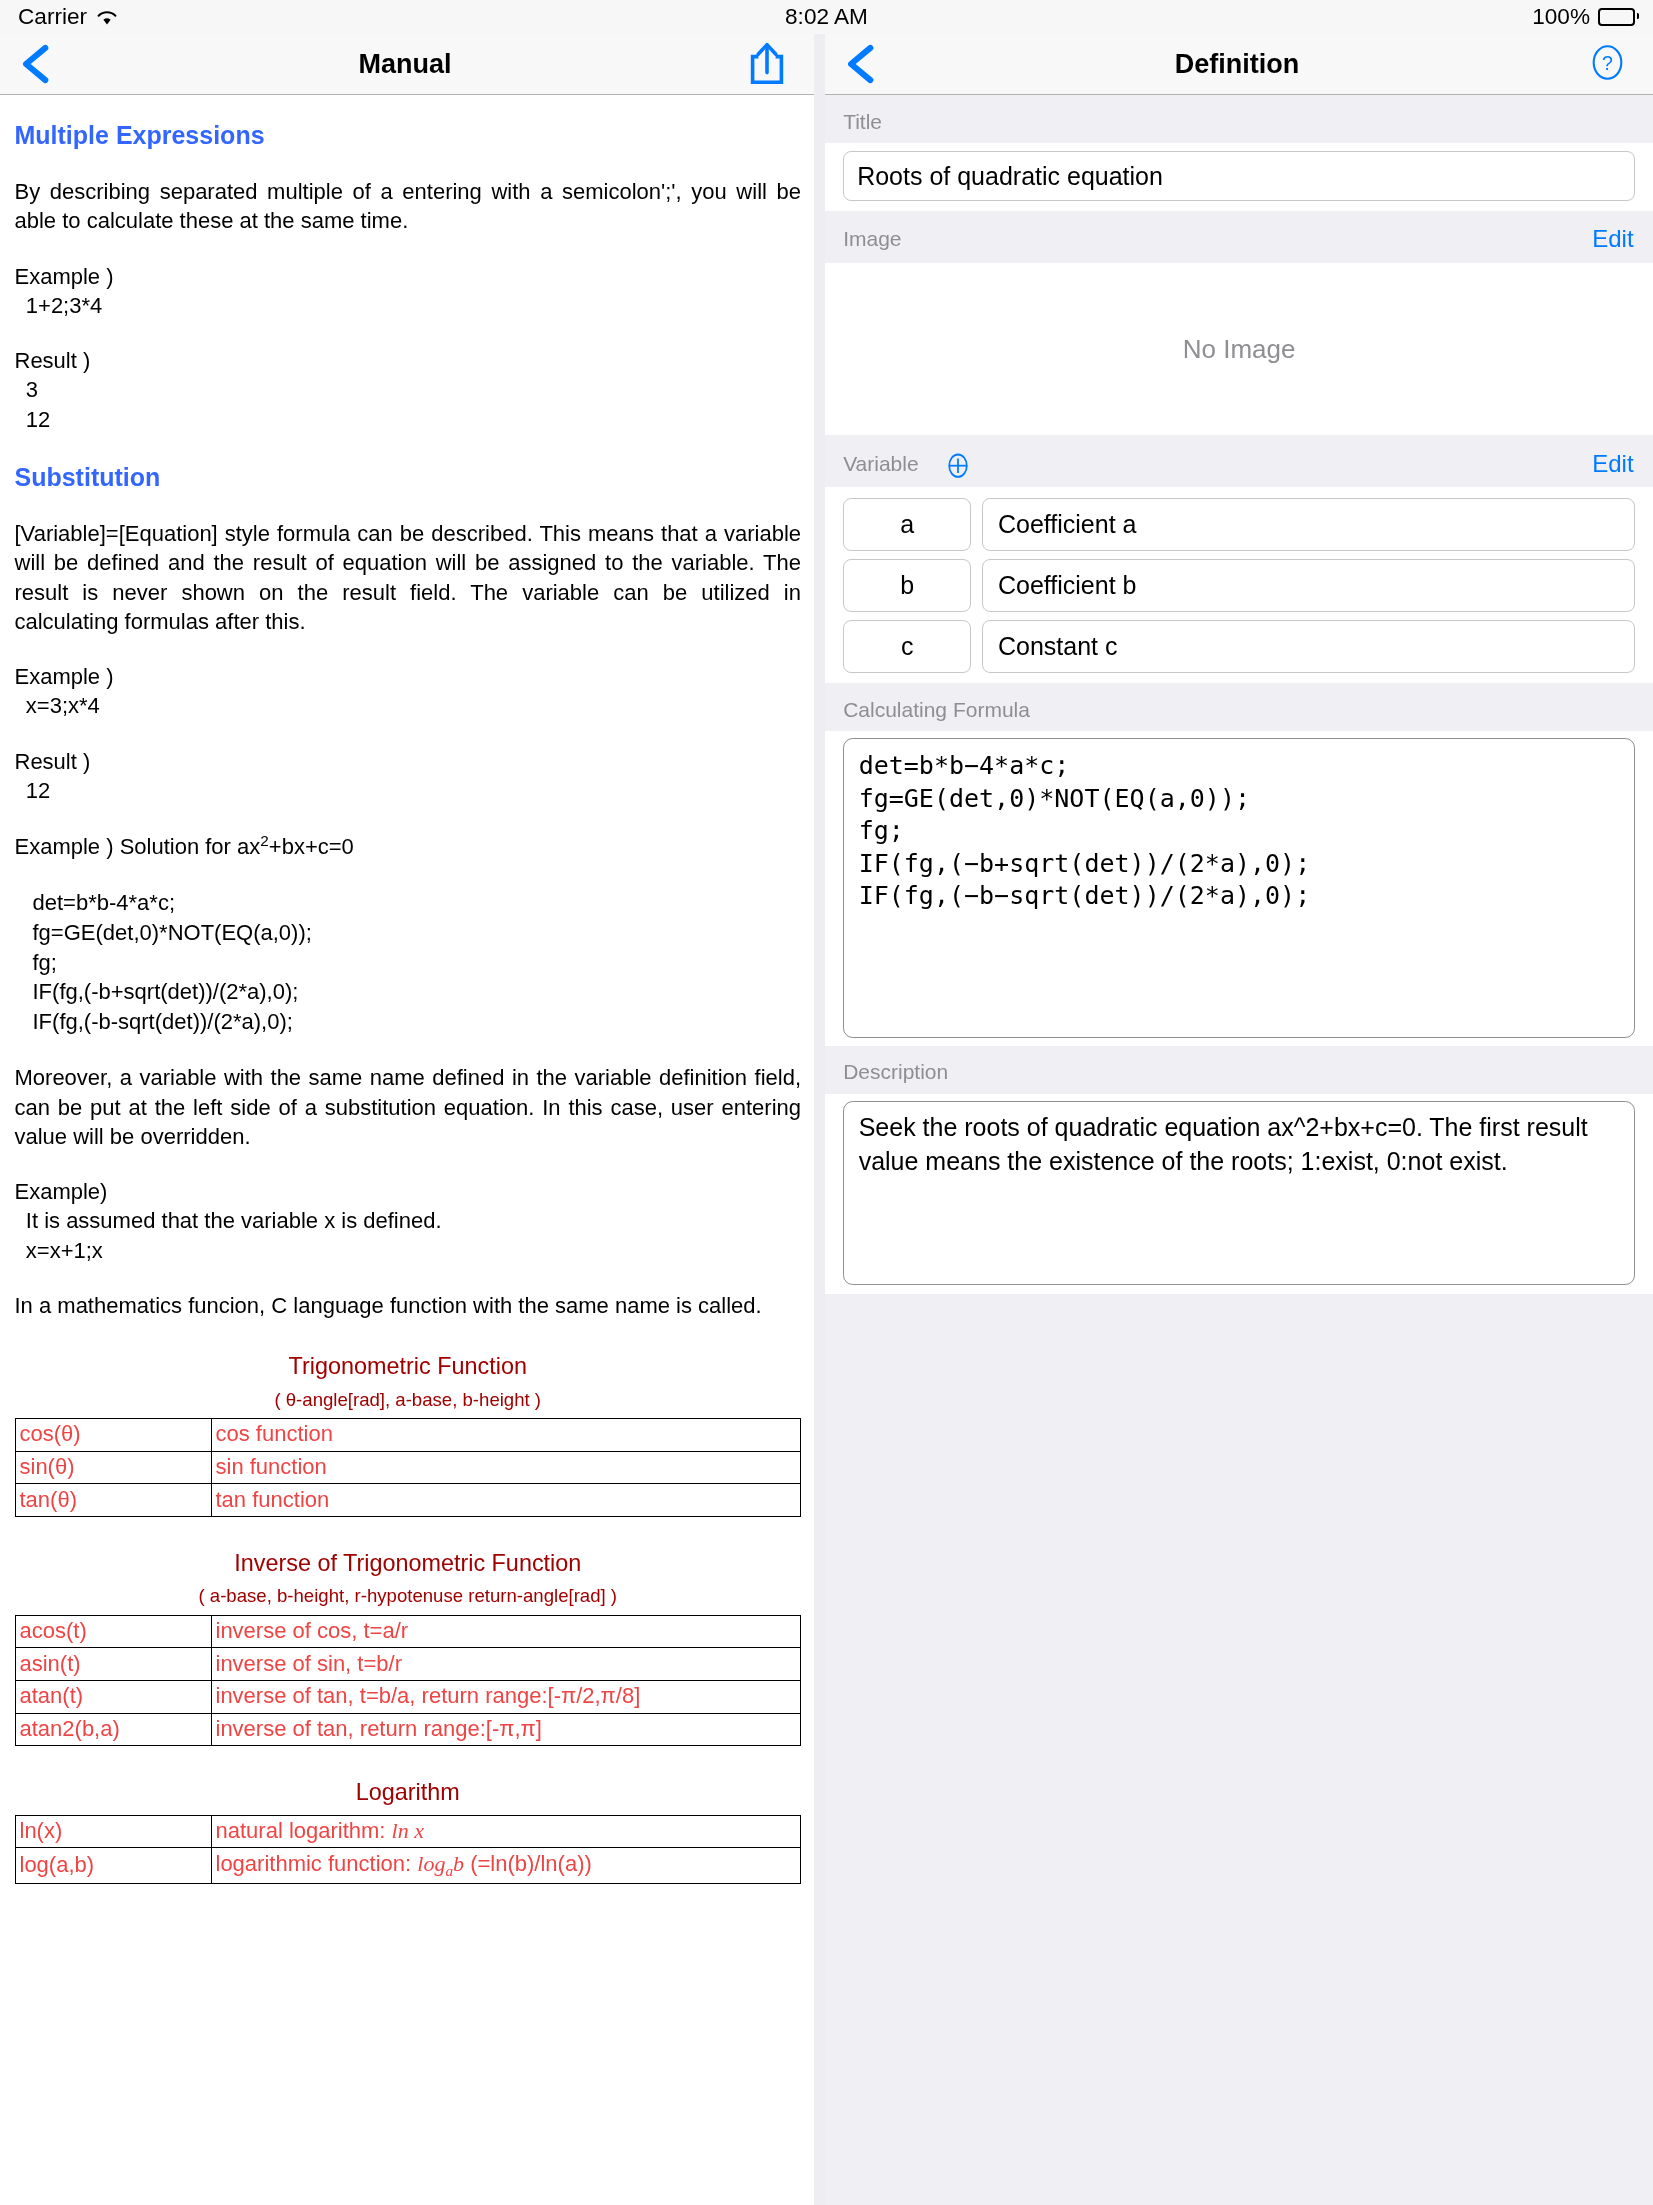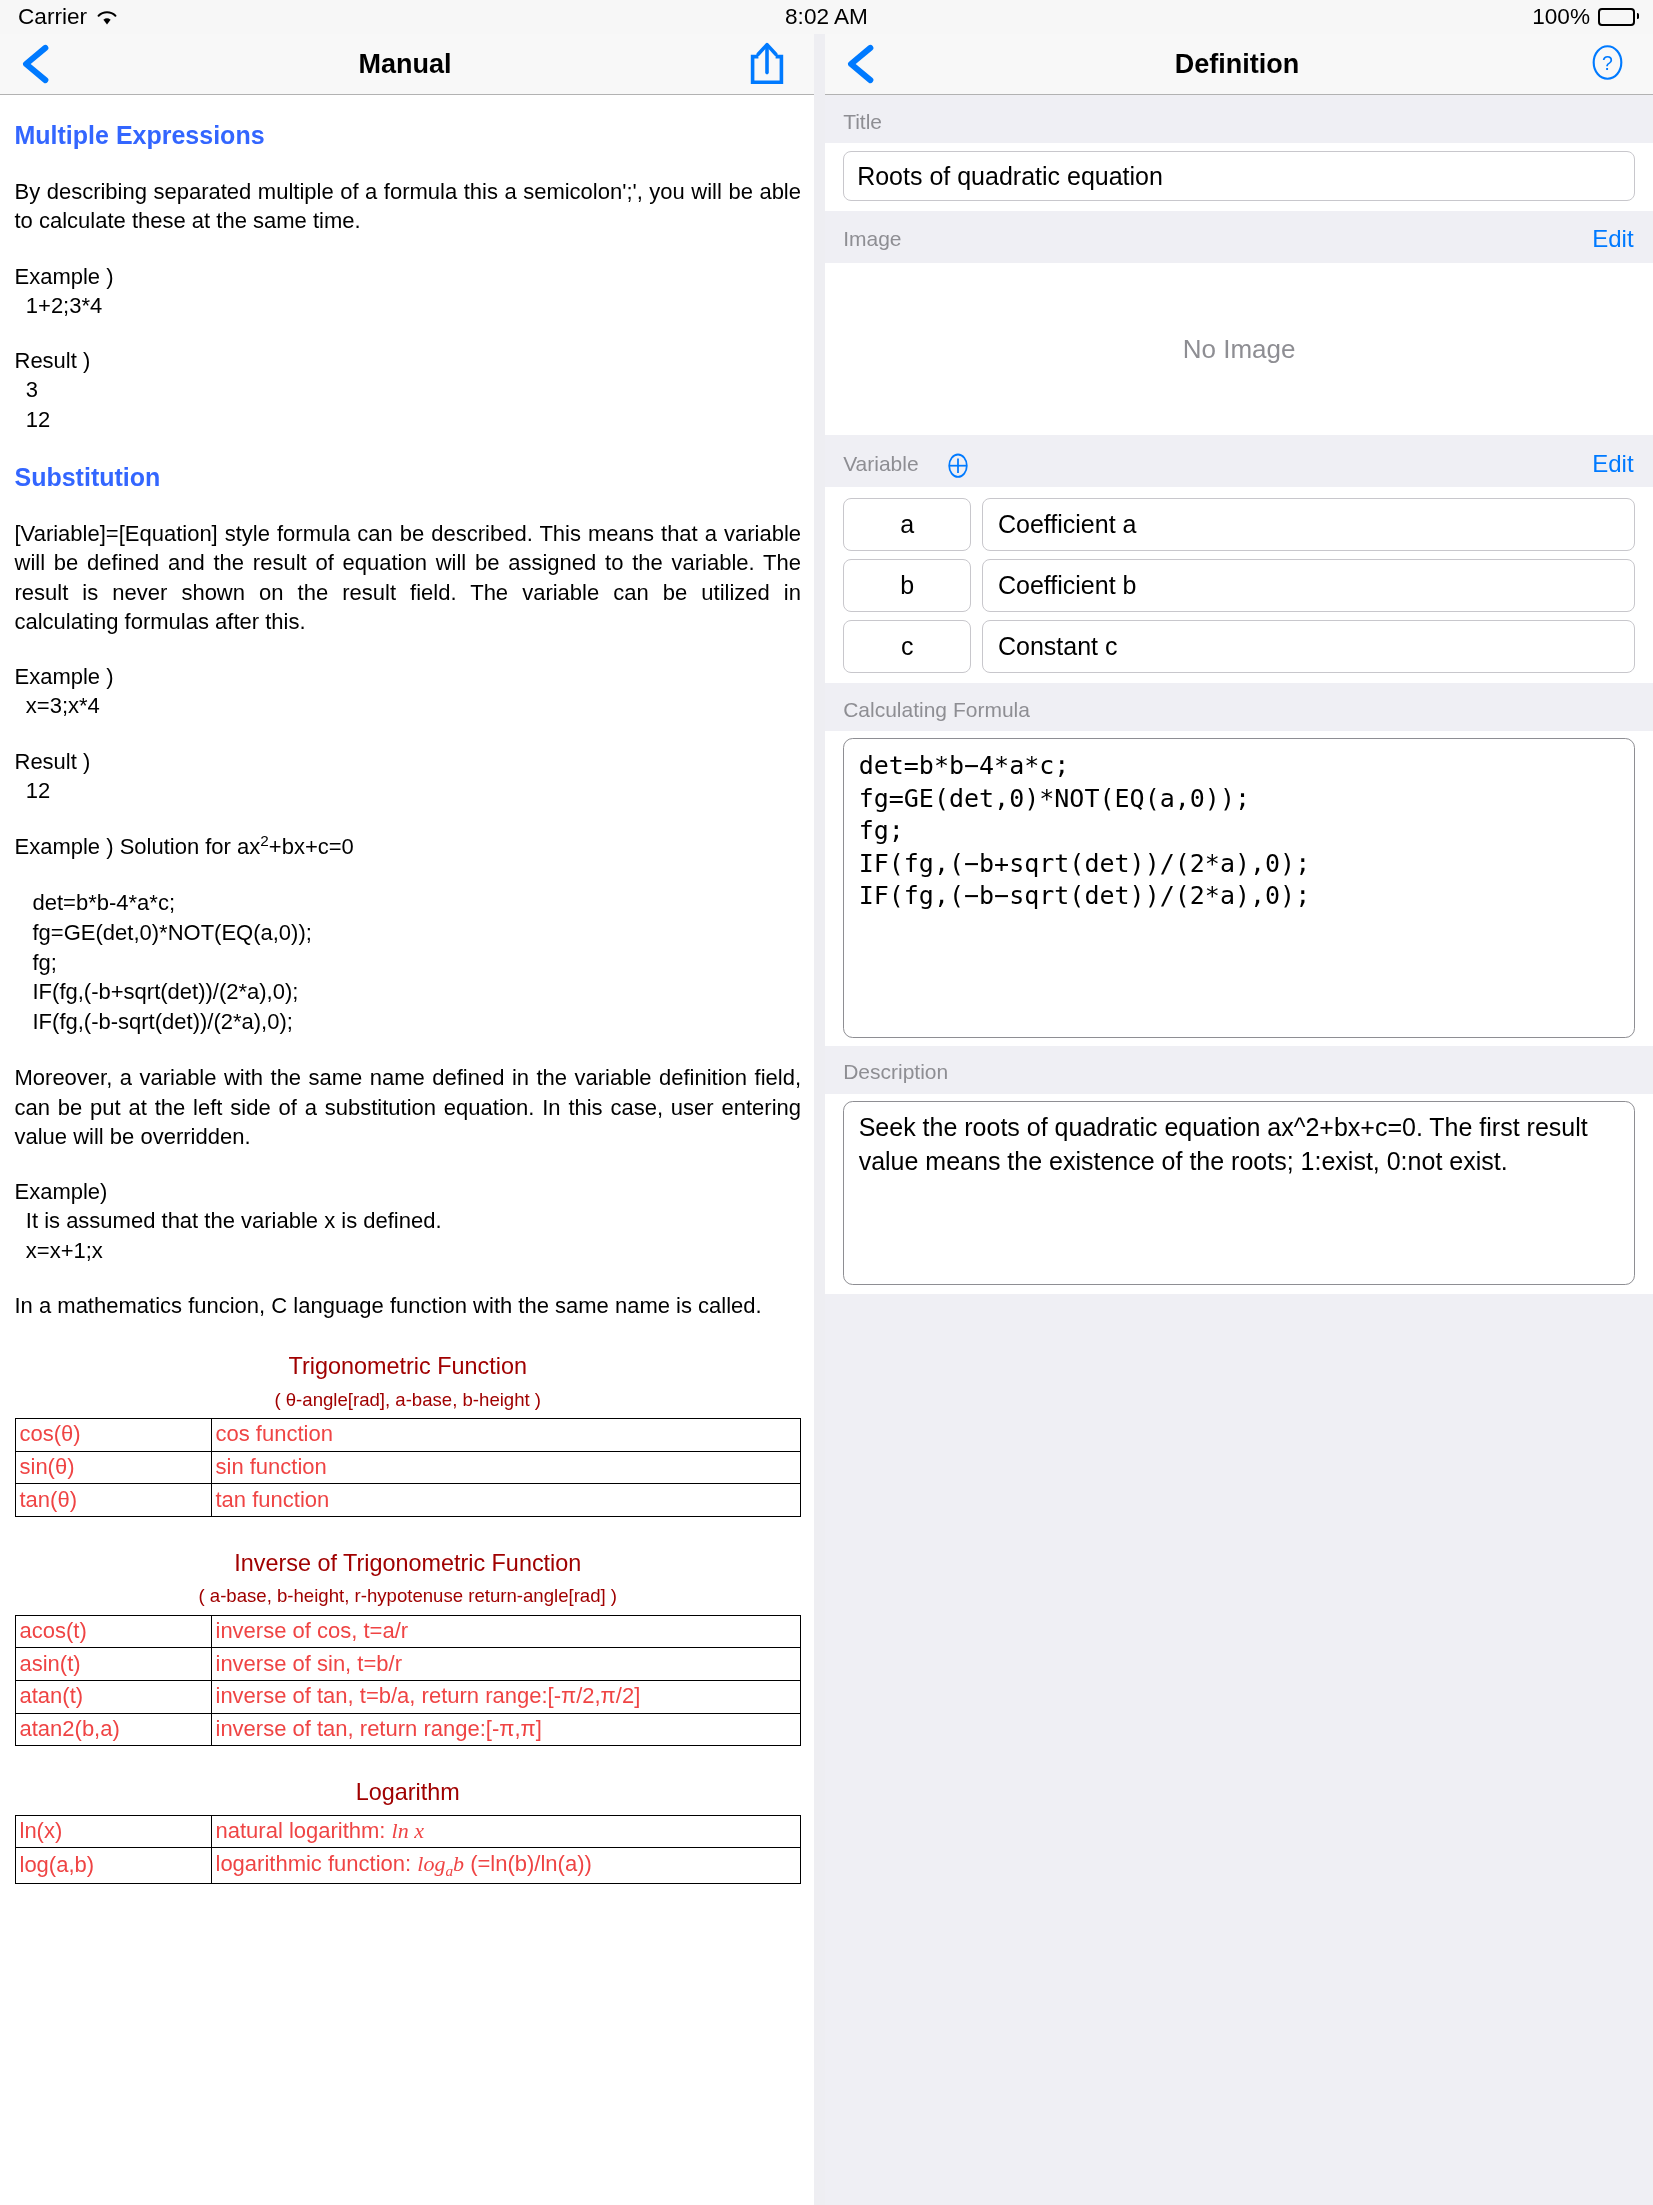--- a/index.html
+++ b/index.html
@@ -329,21 +329,21 @@
             <line x1="26" y1="42" x2="26" y2="8" stroke="#007aff" stroke-width="4.5" stroke-linecap="round"></line>
             <polyline points="15,19 26,7 37,19" fill="none" stroke="#007aff" stroke-width="4.5" stroke-linecap="round" stroke-linejoin="round"></polyline>
           </svg>
         </span>
       </div>
     </div>
 
     <div class="manual">
 
       <div class="m-h1">Multiple Expressions</div>
-      <div class="m-p">By describing separated multiple of a formula this a semicolon';', you will be able to calculate these at the same time.</div>
+      <div class="m-p">By describing separated multiple of a entering with a semicolon';', you will be able to calculate these at the same time.</div>
 
       <div class="m-block">
         <div>Example )</div>
         <div class="m-ind">1+2;3*4</div>
       </div>
 
       <div class="m-block">
         <div>Result )</div>
         <div class="m-ind">3</div>
         <div class="m-ind">12</div>
@@ -411,21 +411,21 @@
             <tr>
           <td class="c1">acos(t)</td>
           <td>inverse of cos, t=a/r</td>
         </tr>
         <tr>
           <td class="c1">asin(t)</td>
           <td>inverse of sin, t=b/r</td>
         </tr>
         <tr>
           <td class="c1">atan(t)</td>
-          <td>inverse of tan, t=b/a, return range:[-π/2,π/2]</td>
+          <td>inverse of tan, t=b/a, return range:[-π/2,π/8]</td>
         </tr>
         <tr>
           <td class="c1">atan2(b,a)</td>
           <td>inverse of tan, return range:[-π,π]</td>
         </tr>
       </tbody>
         </table>
 
       <div class="tbl-title">Logarithm</div>
       <table class="fn" style="margin-top:6.5px">

